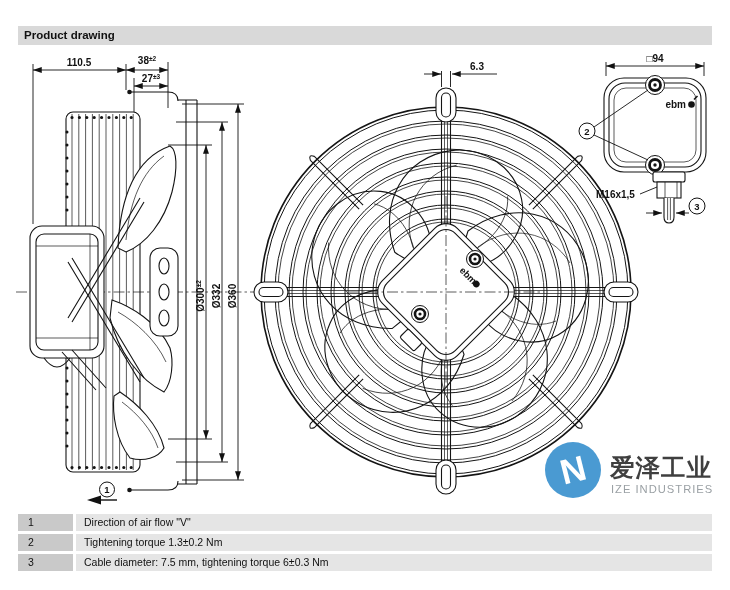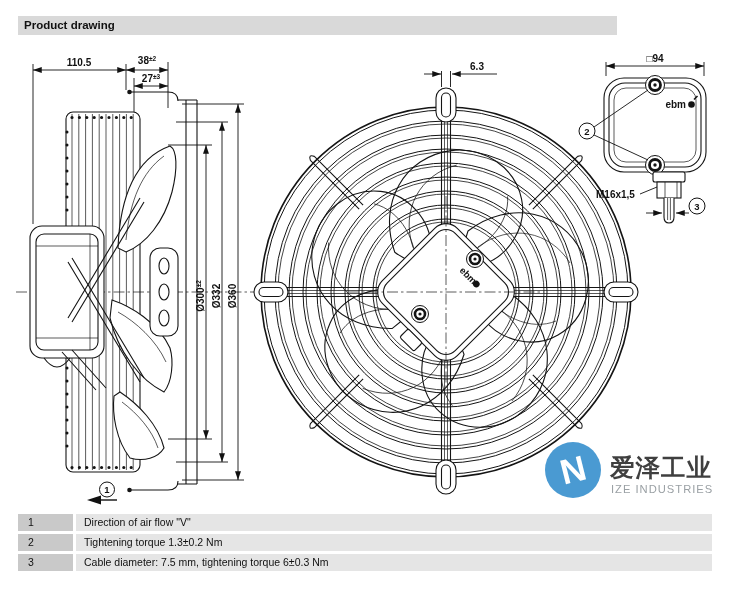--- a/index.html
+++ b/index.html
@@ -1,17 +1,17 @@
 <!DOCTYPE html>
 <html><head>
 <meta charset="utf-8">
 <style>
   html,body{margin:0;padding:0;background:#ffffff;}
   body{width:730px;height:590px;position:relative;font-family:"Liberation Sans",sans-serif;overflow:hidden;}
-  .hdr{position:absolute;left:18px;top:16px;width:599px;height:19px;background:#d9d9d9;z-index:2;}
+  .hdr{position:absolute;left:18px;top:26px;width:694px;height:19px;background:#d9d9d9;z-index:2;}
   .hdr span{display:block;font-size:11.5px;font-weight:bold;color:#111;line-height:19px;padding-left:6px;}
   svg.canvas{position:absolute;left:0;top:0;z-index:1;}
   svg text{font-family:"Liberation Sans",sans-serif;}
   .dim{font-size:10px;font-weight:bold;fill:#111;}
   .dimsup{font-size:6.5px;font-weight:bold;fill:#111;}
   .ref{font-size:9.5px;font-weight:bold;fill:#111;}
   .ln{stroke:#141414;stroke-width:1.1;fill:none;}
   .lnt{stroke:#141414;stroke-width:0.7;fill:none;}
   .lnw{stroke:#141414;stroke-width:1.1;fill:#ffffff;}
   .dl{stroke:#111;stroke-width:0.9;fill:none;}

